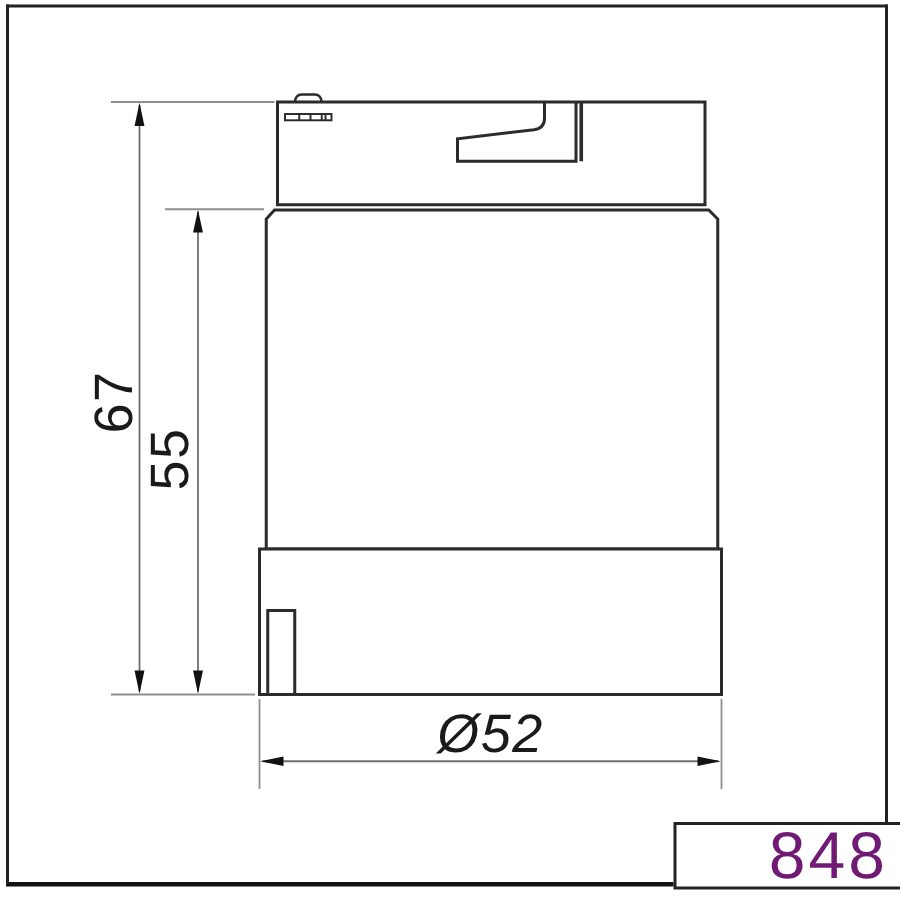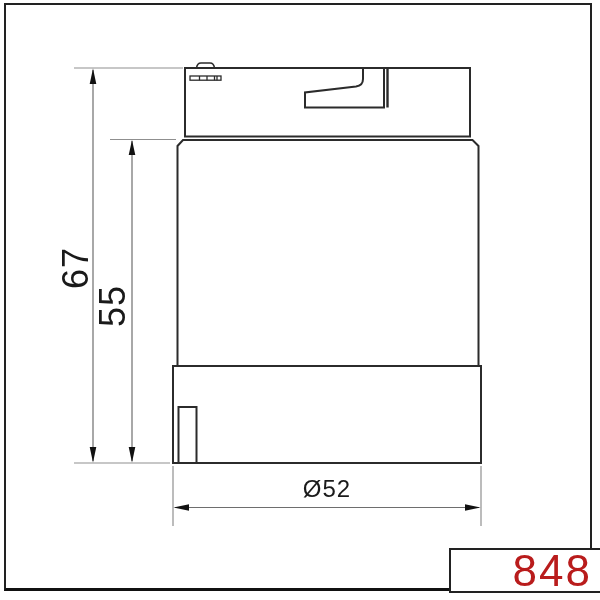--- a/index.html
+++ b/index.html
@@ -25,38 +25,39 @@
     color:#1a1a1a;
     white-space:nowrap;
     letter-spacing:1px;
     line-height:1;
   }
   .dim-vert{
     font-size:36px;
     transform:translate(-50%,-50%) rotate(-90deg);
   }
   .dim-horiz{
-    font-size:24px;
+    font-size:36px;
     transform:translate(-50%,-50%);
+    font-style:italic;
   }
   .part-box{
     position:absolute;
     left:449px;top:548px;
     width:141px;height:41px;
     border:2px solid #222;
     background:#fff;
     display:flex;
     align-items:center;
     justify-content:flex-end;
     padding-right:18px;
     box-sizing:content-box;
   }
   .part-box span{
     font-size:44px;
-    color:#b91c1c;
+    color:#701a75;
     letter-spacing:2px;
     line-height:1;
     margin-left:32px;
   }
 </style>
 </head>
 <body>
 
 <div class="canvas">
 

